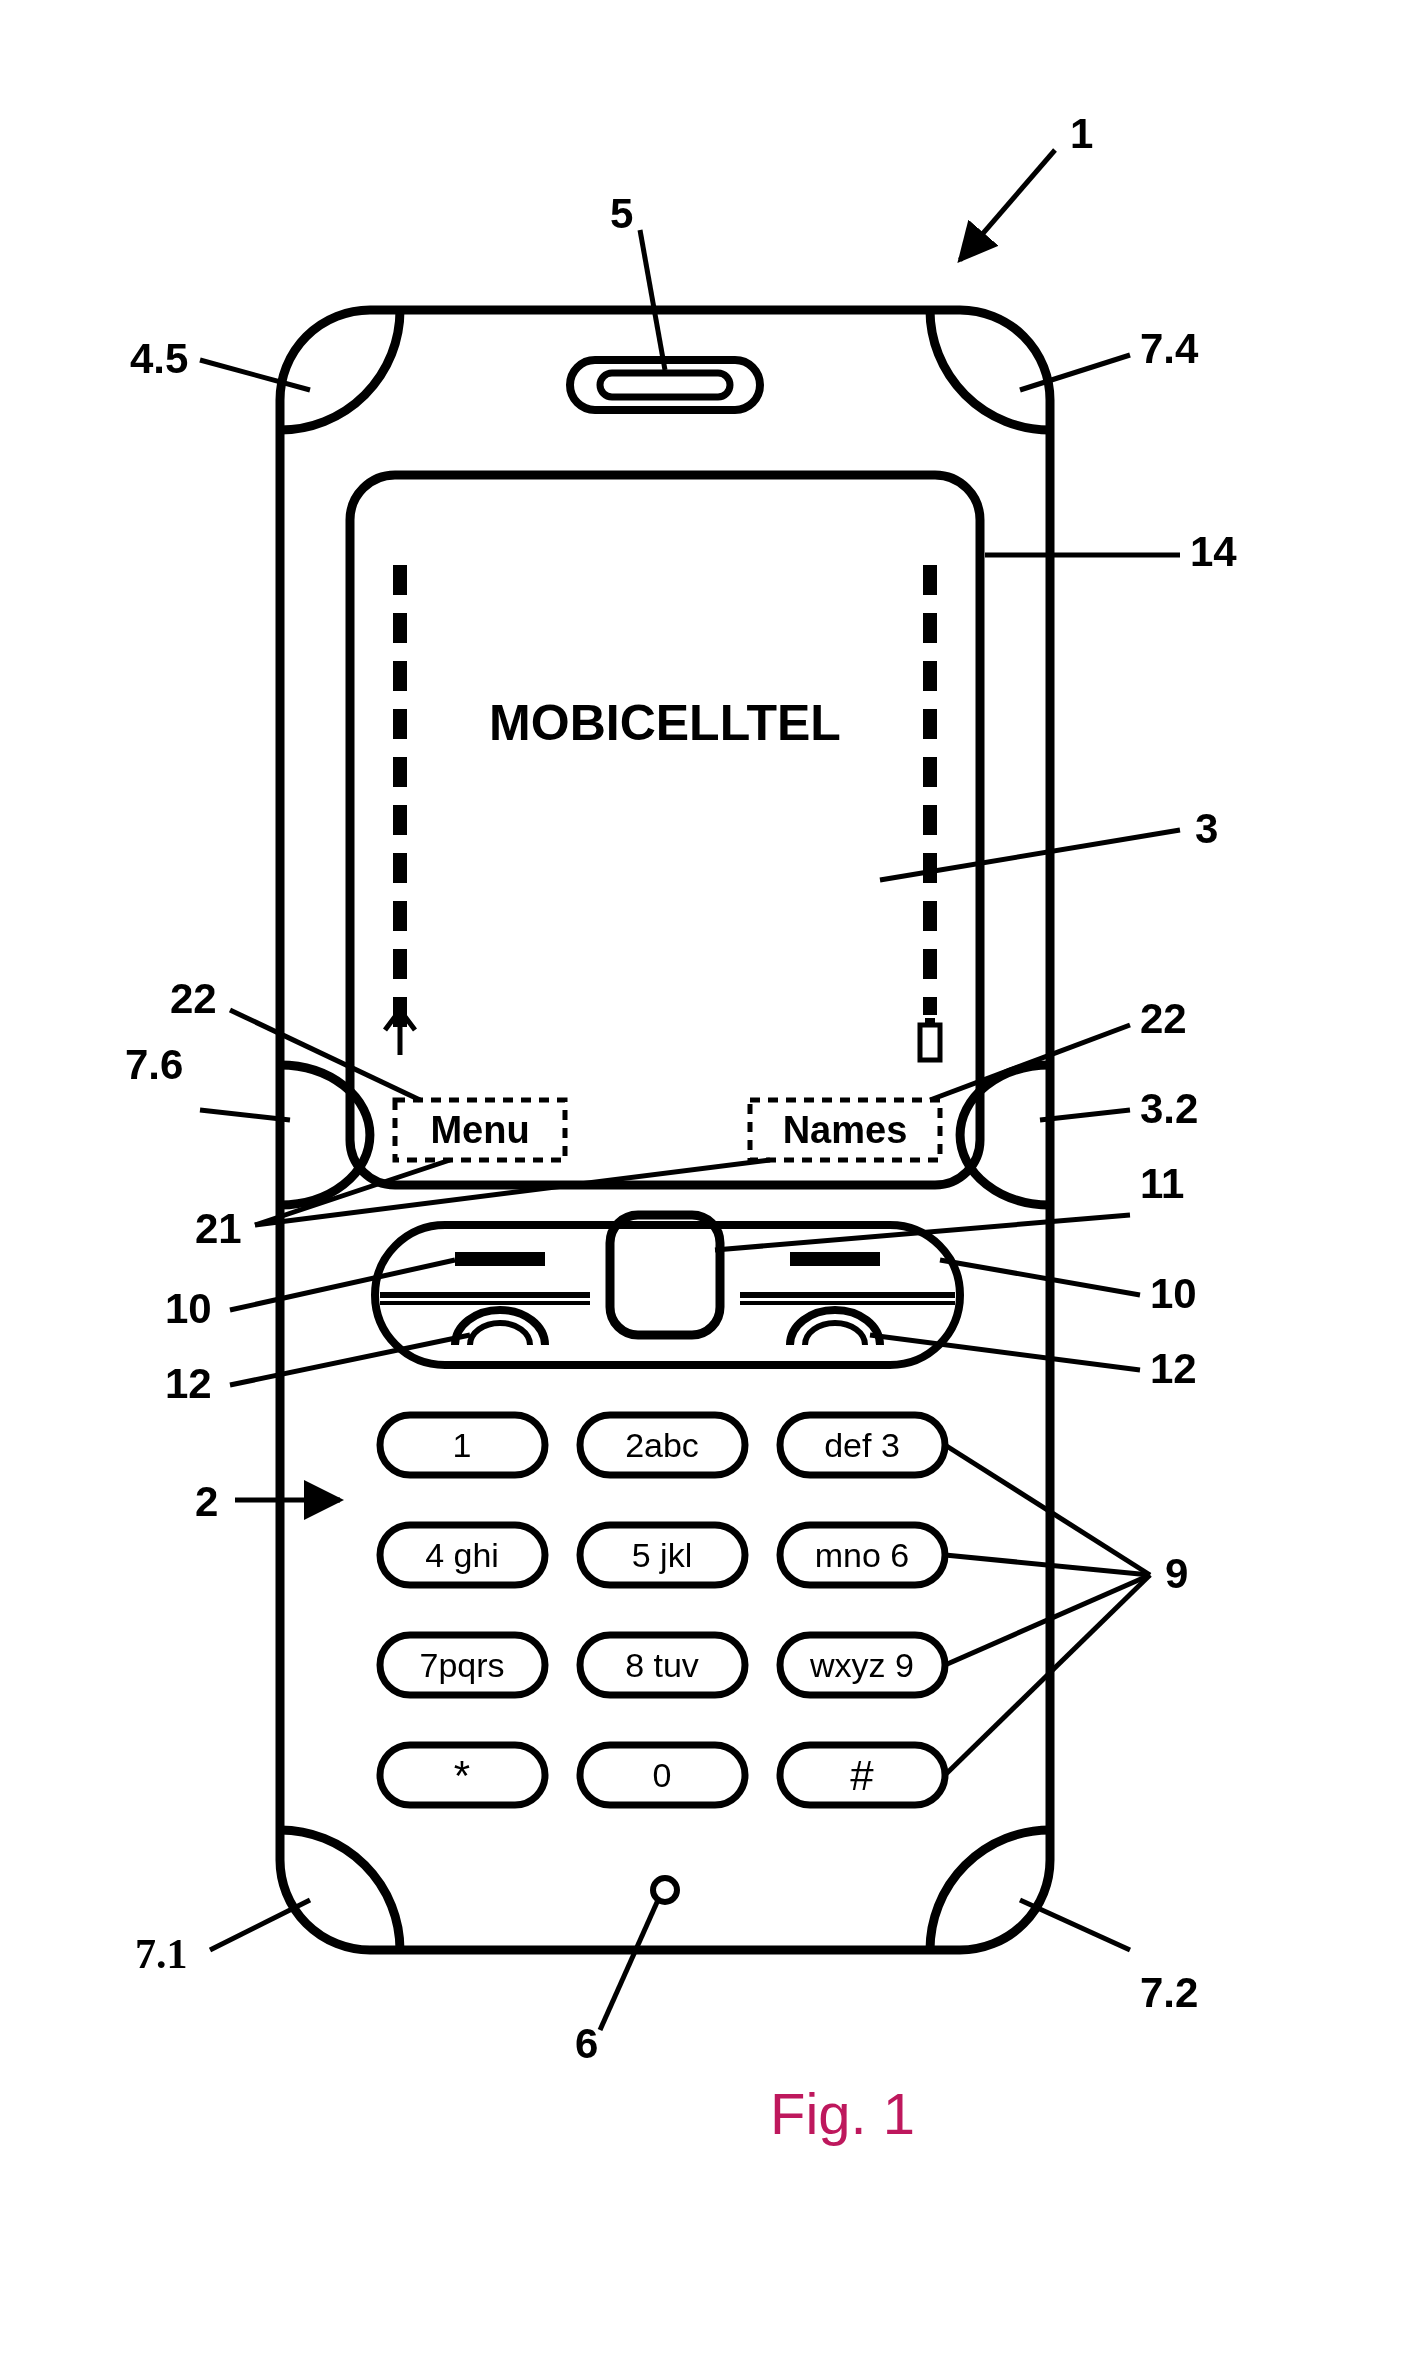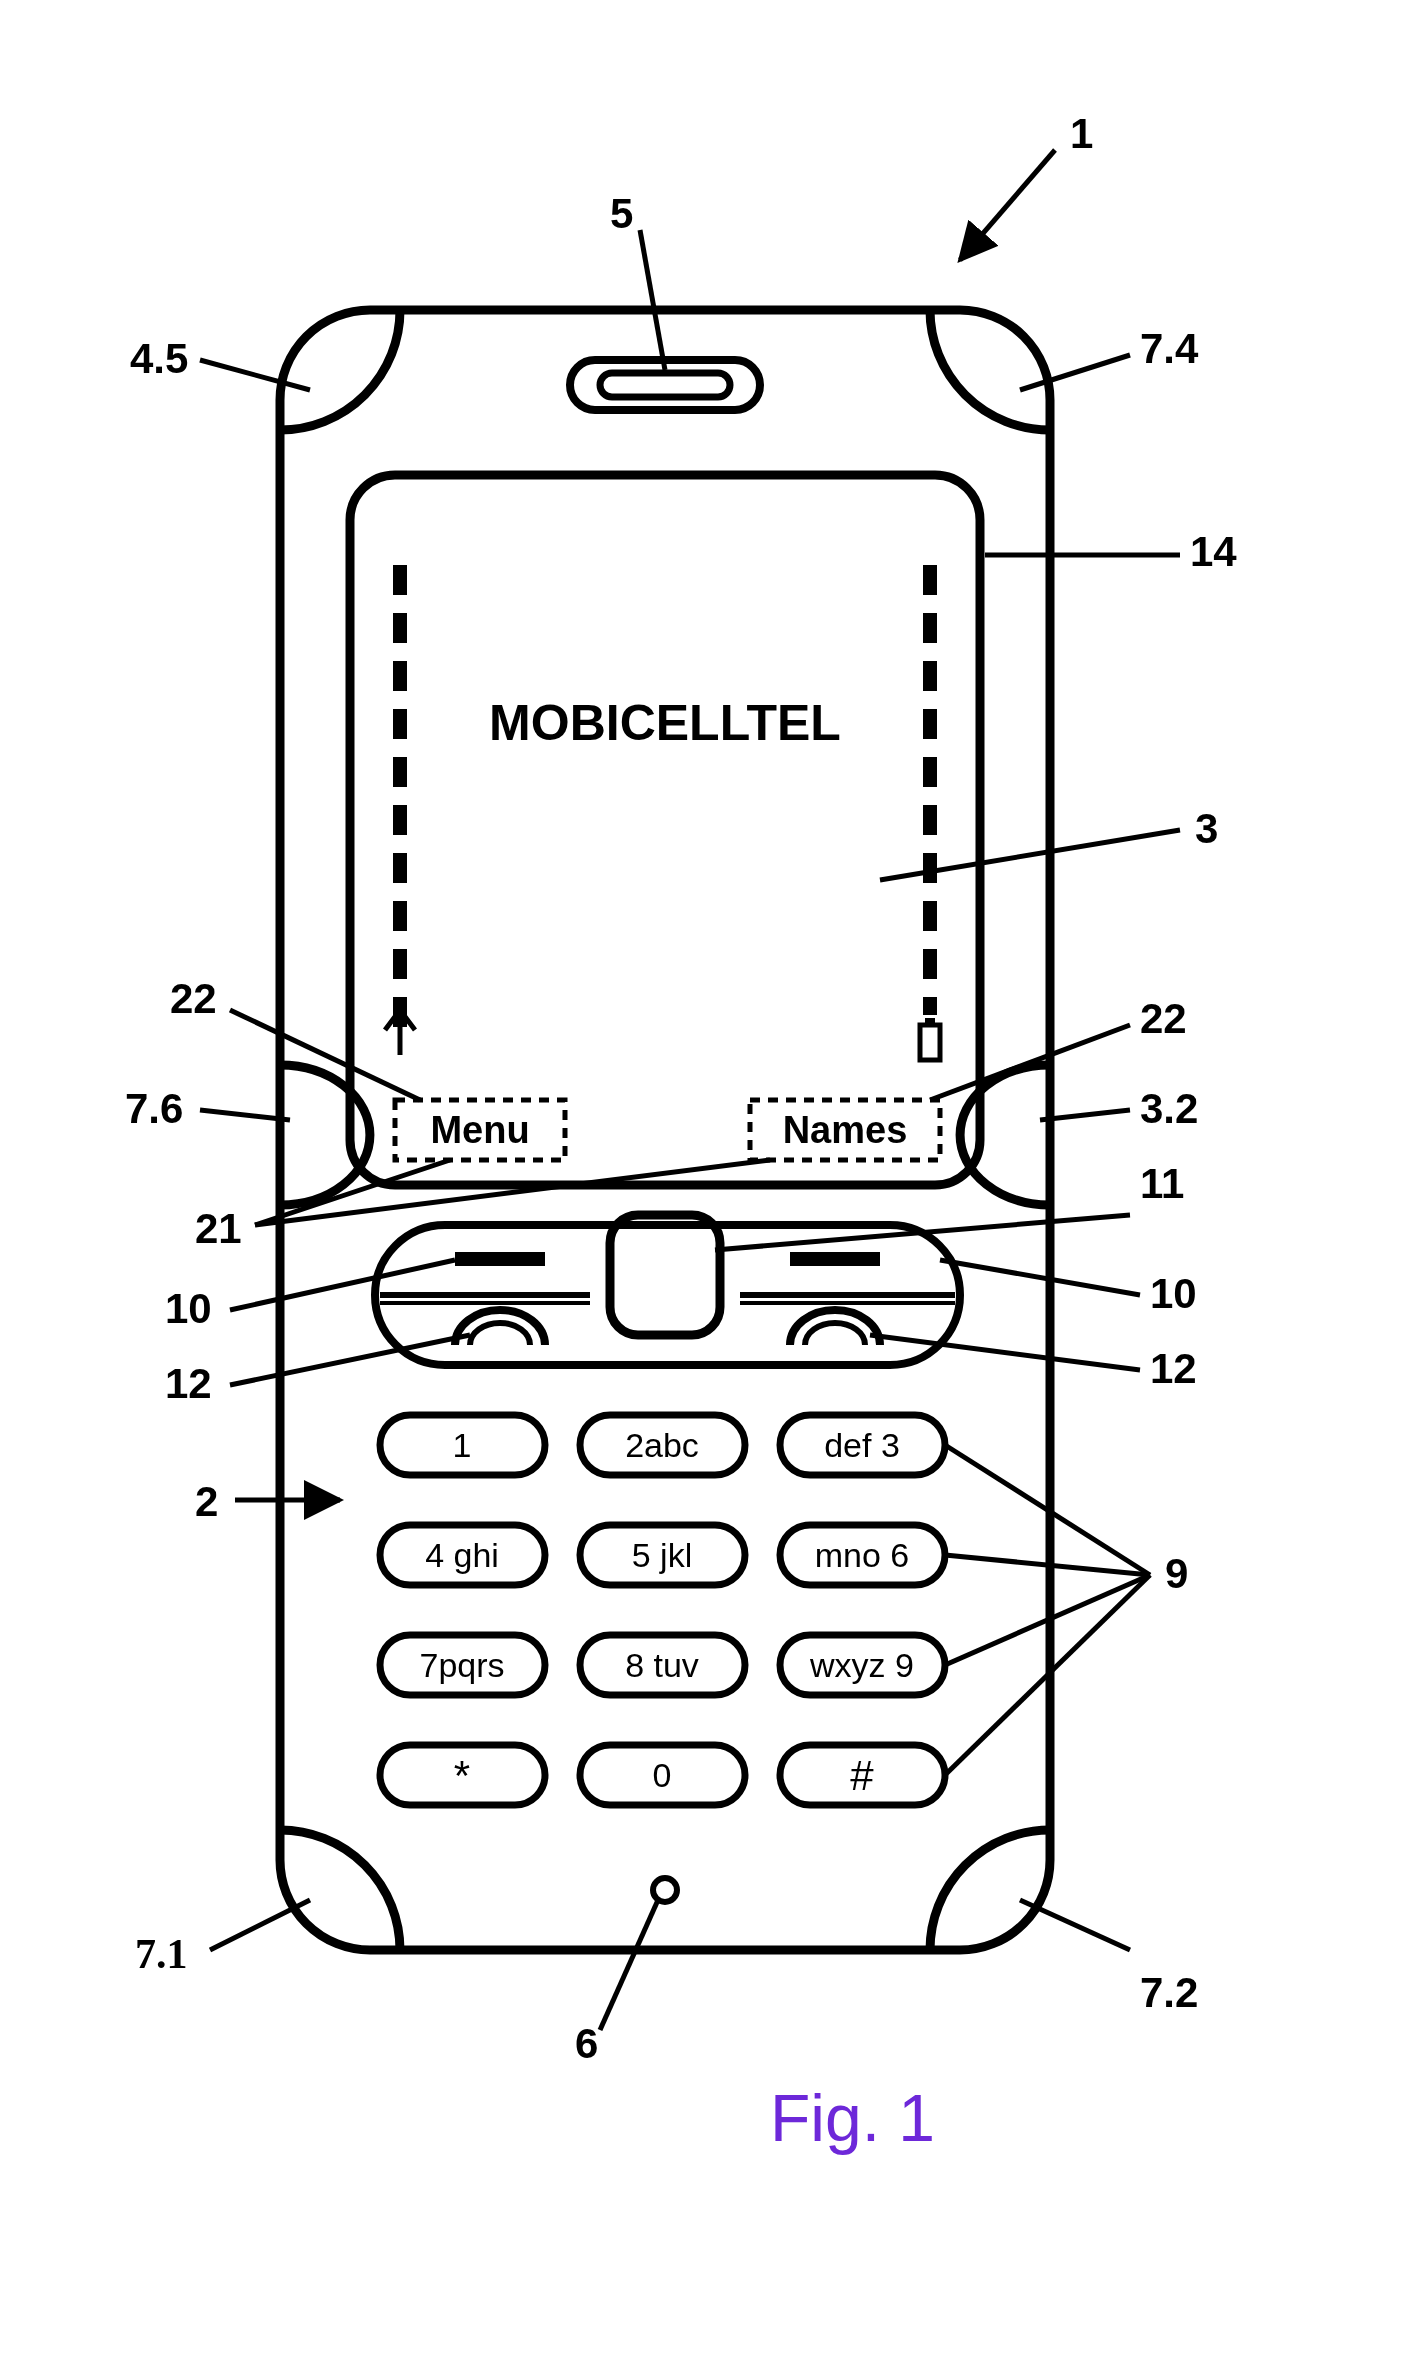--- a/index.html
+++ b/index.html
@@ -17,22 +17,22 @@
   svg { position: absolute; top: 0; left: 0; }
   .label {
     position: absolute;
     font-size: 42px;
     font-weight: bold;
     color: #000;
     white-space: nowrap;
   }
   .figcap {
     position: absolute;
-    font-size: 66px;
-    color: #6d28d9;
+    font-size: 58px;
+    color: #be185d;
   }
 </style>
 </head>
 <body>
 
 <div class="canvas">
 
 <svg width="1420" height="2362" viewBox="0 0 1420 2362">
   <defs>
     <marker id="arrow" viewBox="0 0 10 10" refX="9" refY="5" markerWidth="8" markerHeight="8" orient="auto-start-reverse">
@@ -186,21 +186,21 @@
 </svg>
 
 <div class="label" style="left:1070px; top:110px;">1</div>
 <div class="label" style="left:610px; top:190px;">5</div>
 <div class="label" style="left:130px; top:335px;">4.5</div>
 <div class="label" style="left:1140px; top:325px;text-align:center;">7.4</div>
 <div class="label" style="left:1190px; top:528px;">14</div>
 <div class="label" style="left:1195px; top:805px;">3</div>
 <div class="label" style="left:170px; top:975px;">22</div>
 <div class="label" style="left:1140px; top:995px;">22</div>
-<div class="label" style="left:125px; top:1085px;">7.6</div>
+<div class="label" style="left:125px; top:1041px;">7.6</div>
 <div class="label" style="left:1140px; top:1085px;">3.2</div>
 <div class="label" style="left:195px; top:1205px;">21</div>
 <div class="label" style="left:1140px; top:1160px;">11</div>
 <div class="label" style="left:165px; top:1285px;">10</div>
 <div class="label" style="left:1150px; top:1270px;">10</div>
 <div class="label" style="left:165px; top:1360px;">12</div>
 <div class="label" style="left:1150px; top:1345px;">12</div>
 <div class="label" style="left:195px; top:1478px;">2</div>
 <div class="label" style="left:1165px; top:1550px;">9</div>
 <div class="label" style="left:135px; top:1930px;font-family:Liberation Serif, serif;">7.1</div>

